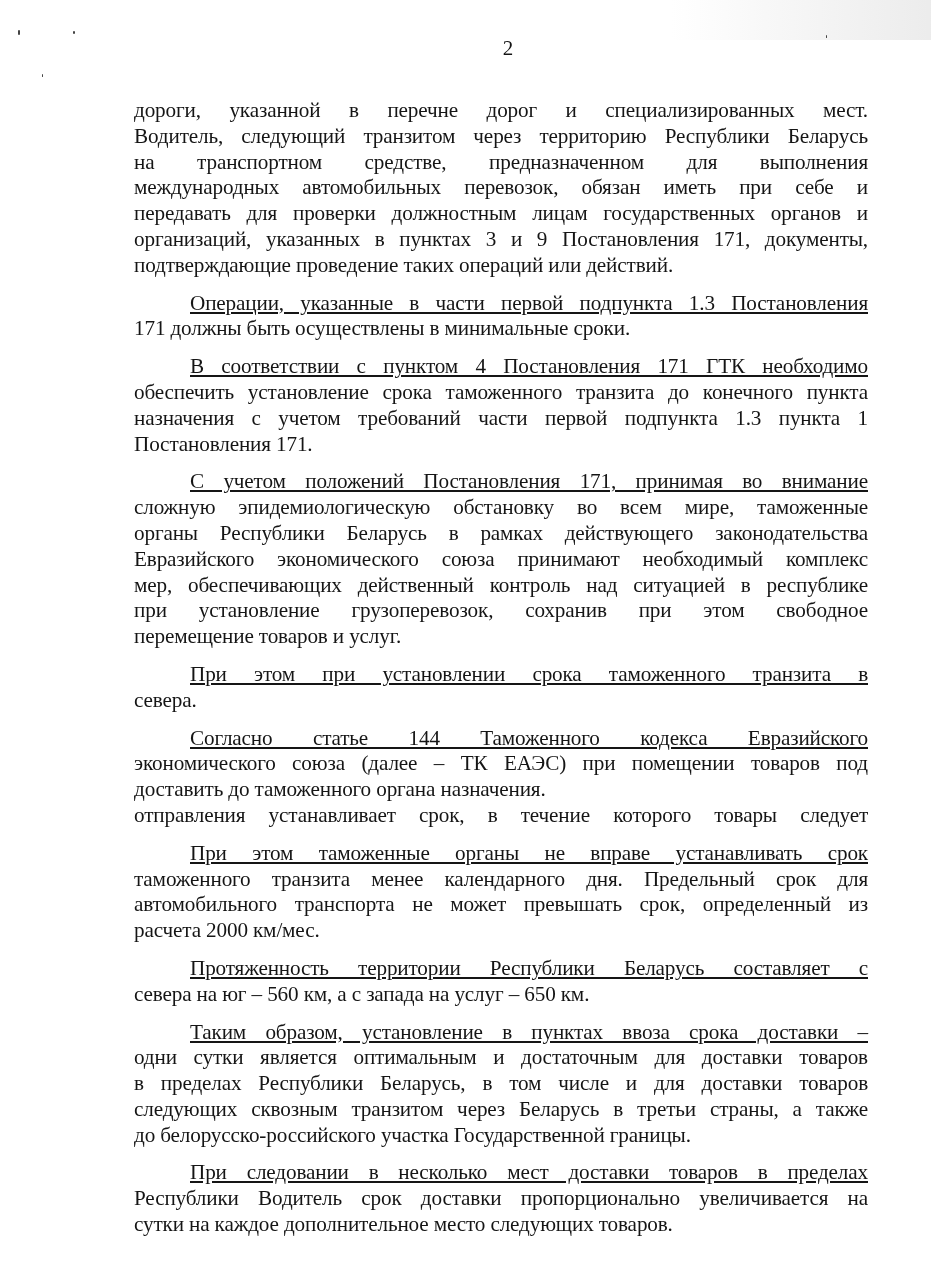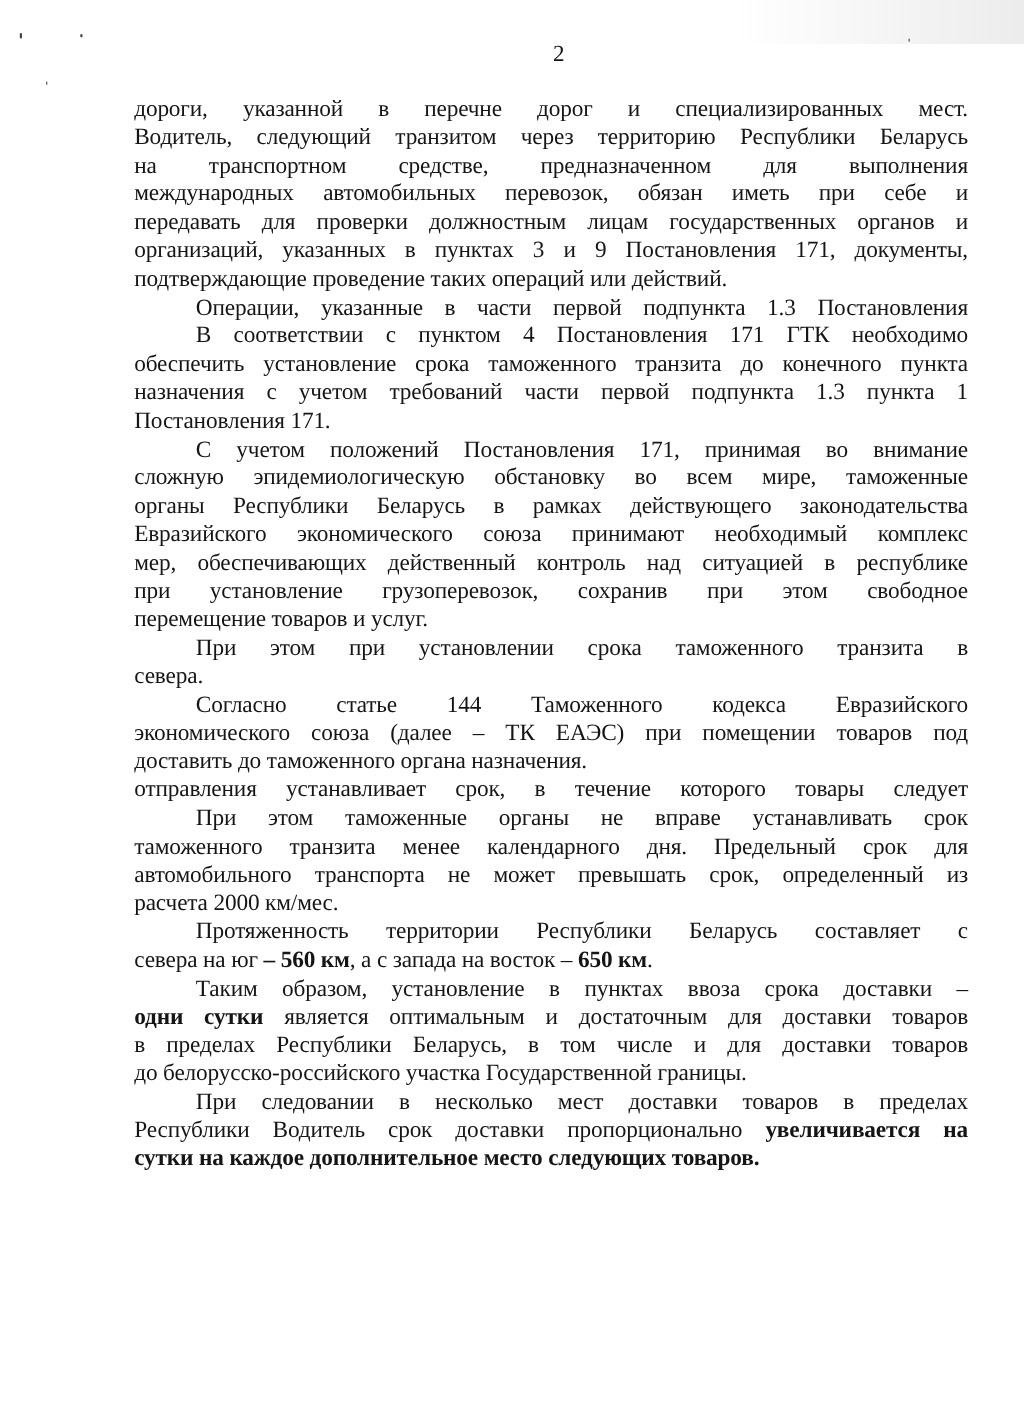--- a/index.html
+++ b/index.html
@@ -14,25 +14,25 @@
   .speck { position: absolute; background: #444; border-radius: 1px; }
   .page-number {
     position: absolute; top: 36px; left: 0; width: 1016px; text-align: center;
     font-size: 21px; line-height: 24px;
   }
   .body-text {
     position: absolute; left: 122px; top: 86px; width: 758px;
     font-size: 21.2px; line-height: 25.8px; text-align: justify;
     letter-spacing: -0.15px;
   }
-  .body-text p { margin: 0; }
-  b { font-weight: bold; }
+  .body-text p { margin: 12px; }
+  b { font-weight: normal; }
   .line { display: block; text-align: justify; text-align-last: justify; white-space: nowrap; }
   .line.last { text-align-last: left; }
-  .line.ind { padding-left: 56px; }
+  .line.ind { padding-left: 56px; text-decoration: underline; }
 </style>
 </head>
 <body>
 
 <div class="scan-shade"></div>
 <div class="speck" style="left:18px;top:30px;width:2px;height:5px;"></div>
 <div class="speck" style="left:73px;top:31px;width:2px;height:3px;"></div>
 <div class="speck" style="left:42px;top:74px;width:1px;height:3px;"></div>
 <div class="speck" style="left:826px;top:35px;width:1px;height:3px;"></div>
 
@@ -43,20 +43,21 @@
       <span class="line"><span>дороги, указанной в перечне дорог и специализированных мест.</span></span>
       <span class="line"><span>Водитель, следующий транзитом через территорию Республики Беларусь</span></span>
       <span class="line"><span>на транспортном средстве, предназначенном для выполнения</span></span>
       <span class="line"><span>международных автомобильных перевозок, обязан иметь при себе и</span></span>
       <span class="line"><span>передавать для проверки должностным лицам государственных органов и</span></span>
       <span class="line"><span>организаций, указанных в пунктах 3 и 9 Постановления 171, документы,</span></span>
       <span class="line last"><span>подтверждающие проведение таких операций или действий.</span></span>
     </p>
     <p>
       <span class="line ind"><span>Операции, указанные в части первой подпункта 1.3 Постановления</span></span>
+      <span class="line last"><span>171 должны быть осуществлены в минимальные сроки.</span></span>
     </p>
     <p>
       <span class="line ind"><span>В соответствии с пунктом 4 Постановления 171 ГТК необходимо</span></span>
       <span class="line"><span>обеспечить установление срока таможенного транзита до конечного пункта</span></span>
       <span class="line"><span>назначения с учетом требований части первой подпункта 1.3 пункта 1</span></span>
       <span class="line last"><span>Постановления 171.</span></span>
     </p>
     <p>
       <span class="line ind"><span>С учетом положений Постановления 171, принимая во внимание</span></span>
       <span class="line"><span>сложную эпидемиологическую обстановку во всем мире, таможенные</span></span>
@@ -77,26 +78,27 @@
       <span class="line"><span>отправления устанавливает срок, в течение которого товары следует</span></span>
     </p>
     <p>
       <span class="line ind"><span>При этом таможенные органы не вправе устанавливать срок</span></span>
       <span class="line"><span>таможенного транзита менее календарного дня. Предельный срок для</span></span>
       <span class="line"><span>автомобильного транспорта не может превышать срок, определенный из</span></span>
       <span class="line last"><span>расчета 2000 км/мес.</span></span>
     </p>
     <p>
       <span class="line ind"><span>Протяженность территории Республики Беларусь составляет с</span></span>
-      <span class="line last"><span>севера на юг </span><b>– 560 км</b><span>, а с запада на восток – </span><b>650 км</b><span>.</span></span>
+      <span class="line last"><span>севера на юг </span><b>– 560 км</b><span>, а с запада на услуг – </span><b>650 км</b><span>.</span></span>
     </p>
     <p>
       <span class="line ind"><span>Таким образом, установление в пунктах ввоза срока доставки –</span></span>
       <span class="line"><b>одни сутки</b><span> является оптимальным и достаточным для доставки товаров</span></span>
       <span class="line"><span>в пределах Республики Беларусь, в том числе и для доставки товаров</span></span>
+      <span class="line"><span>следующих сквозным транзитом через Беларусь в третьи страны, а также</span></span>
       <span class="line last"><span>до белорусско-российского участка Государственной границы.</span></span>
     </p>
     <p>
       <span class="line ind"><span>При следовании в несколько мест доставки товаров в пределах</span></span>
       <span class="line"><span>Республики Водитель срок доставки пропорционально </span><b>увеличивается на</b></span>
       <span class="line last"><b>сутки на каждое дополнительное место следующих товаров.</b></span>
     </p>
   </div>
 
 </body></html>

